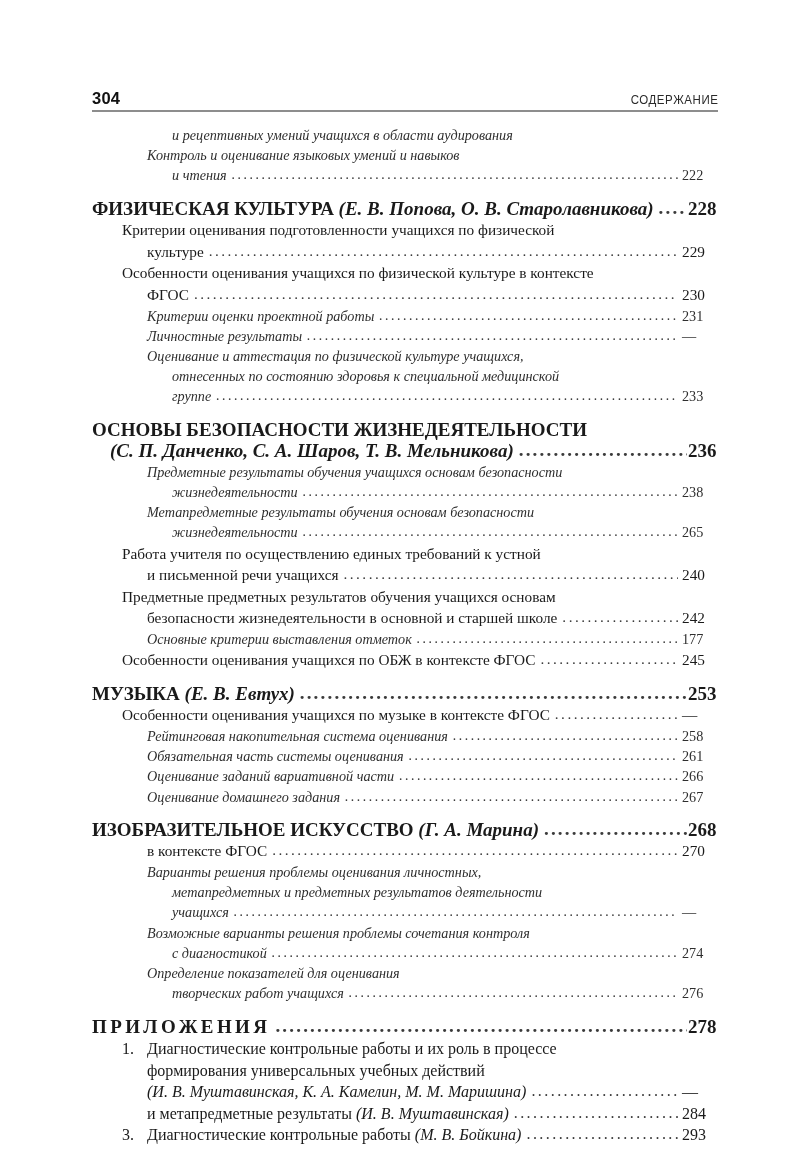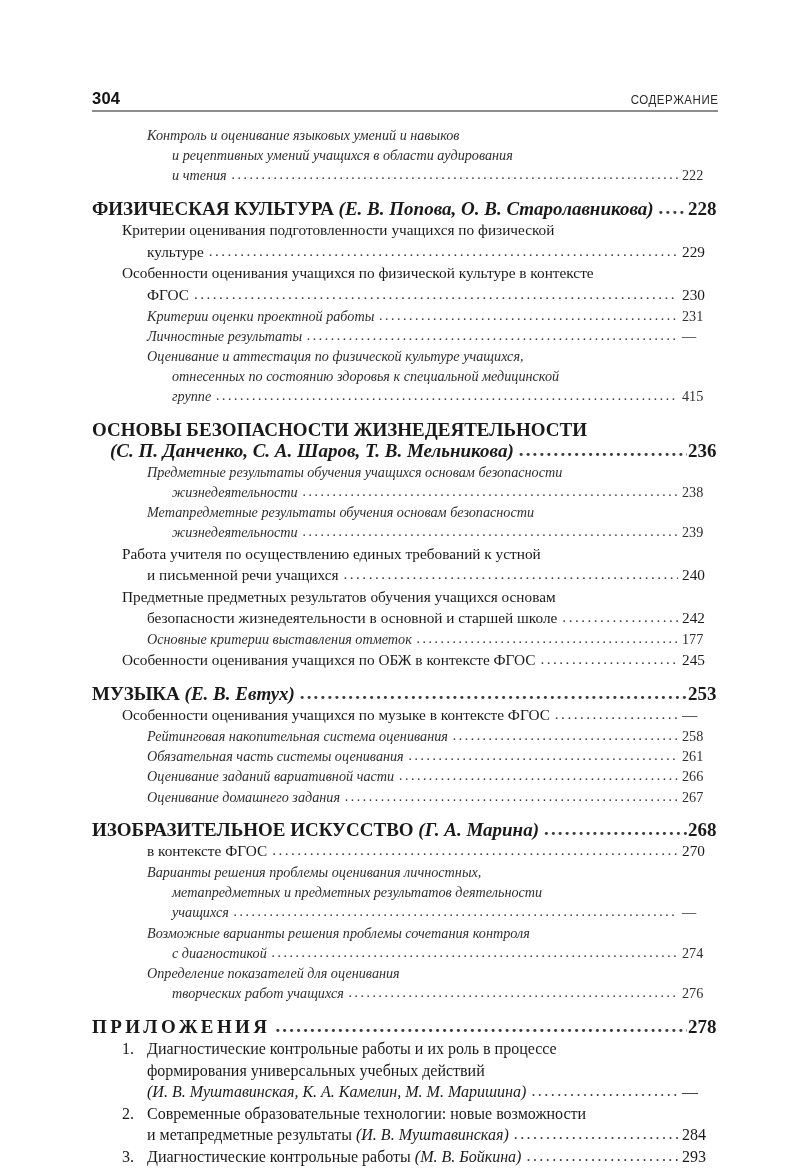--- a/index.html
+++ b/index.html
@@ -146,26 +146,26 @@
 
   <div class="running-head">
     <span class="folio">304</span>
     <span class="running-title">СОДЕРЖАНИЕ</span>
   </div>
   <div class="head-rule"></div>
 
   <div class="toc" id="toc">
       <div class="entry lvl2">
         <div class="line">
+          <span class="txt ind1">и рецептивных умений учащихся в области аудирования</span>
+        </div>
+        <div class="line">
           <span class="txt ind0">Контроль и оценивание языковых умений и навыков</span>
         </div>
         <div class="line">
-          <span class="txt ind1">и рецептивных умений учащихся в области аудирования</span>
-        </div>
-        <div class="line">
           <span class="txt ind1">и чтения</span>
           <span class="leader">........................................................................................................................</span>
           <span class="pageno">222</span>
         </div>
       </div>
       <div class="entry lvl0 gap-before-section">
         <div class="line">
           <span class="txt ind0">ФИЗИЧЕСКАЯ КУЛЬТУРА <span class="authors">(Е. В. Попова, О. В. Старолавникова)</span></span>
           <span class="leader">........................................................................................................................</span>
           <span class="pageno">228</span>
@@ -208,21 +208,21 @@
       <div class="entry lvl2">
         <div class="line">
           <span class="txt ind0">Оценивание и аттестация по физической культуре учащихся,</span>
         </div>
         <div class="line">
           <span class="txt ind1">отнесенных по состоянию здоровья к специальной медицинской</span>
         </div>
         <div class="line">
           <span class="txt ind1">группе</span>
           <span class="leader">........................................................................................................................</span>
-          <span class="pageno">415</span>
+          <span class="pageno">233</span>
         </div>
       </div>
       <div class="entry lvl0 gap-before-section">
         <div class="line">
           <span class="txt ind0">ОСНОВЫ БЕЗОПАСНОСТИ ЖИЗНЕДЕЯТЕЛЬНОСТИ</span>
         </div>
         <div class="line">
           <span class="txt ind1"><span class="authors">(С. П. Данченко, С. А. Шаров, Т. В. Мельникова)</span></span>
           <span class="leader">........................................................................................................................</span>
           <span class="pageno">236</span>
@@ -238,21 +238,21 @@
           <span class="pageno">238</span>
         </div>
       </div>
       <div class="entry lvl2">
         <div class="line">
           <span class="txt ind0">Метапредметные результаты обучения основам безопасности</span>
         </div>
         <div class="line">
           <span class="txt ind1">жизнедеятельности</span>
           <span class="leader">........................................................................................................................</span>
-          <span class="pageno">239</span>
+          <span class="pageno">265</span>
         </div>
       </div>
       <div class="entry lvl1">
         <div class="line">
           <span class="txt ind0">Работа учителя по осуществлению единых требований к устной</span>
         </div>
         <div class="line">
           <span class="txt ind1">и письменной речи учащихся</span>
           <span class="leader">........................................................................................................................</span>
           <span class="pageno">240</span>
@@ -386,23 +386,20 @@
           <span class="txt ind1">формирования универсальных учебных действий</span>
         </div>
         <div class="line">
           <span class="txt ind1"><span class="authors">(И. В. Муштавинская, К. А. Камелин, М. М. Маришина)</span></span>
           <span class="leader">........................................................................................................................</span>
           <span class="pageno dash">—</span>
         </div>
       </div>
       <div class="entry lvlapp">
         <div class="line">
-          <span class="txt ind0"><span class="app-num">2.</span>Современные образовательные технологии: новые возможности</span>
-        </div>
-        <div class="line">
           <span class="txt ind1">и метапредметные результаты <span class="authors">(И. В. Муштавинская)</span></span>
           <span class="leader">........................................................................................................................</span>
           <span class="pageno">284</span>
         </div>
       </div>
       <div class="entry lvlapp">
         <div class="line">
           <span class="txt ind0"><span class="app-num">3.</span>Диагностические контрольные работы <span class="authors">(М. В. Бойкина)</span></span>
           <span class="leader">........................................................................................................................</span>
           <span class="pageno">293</span>

